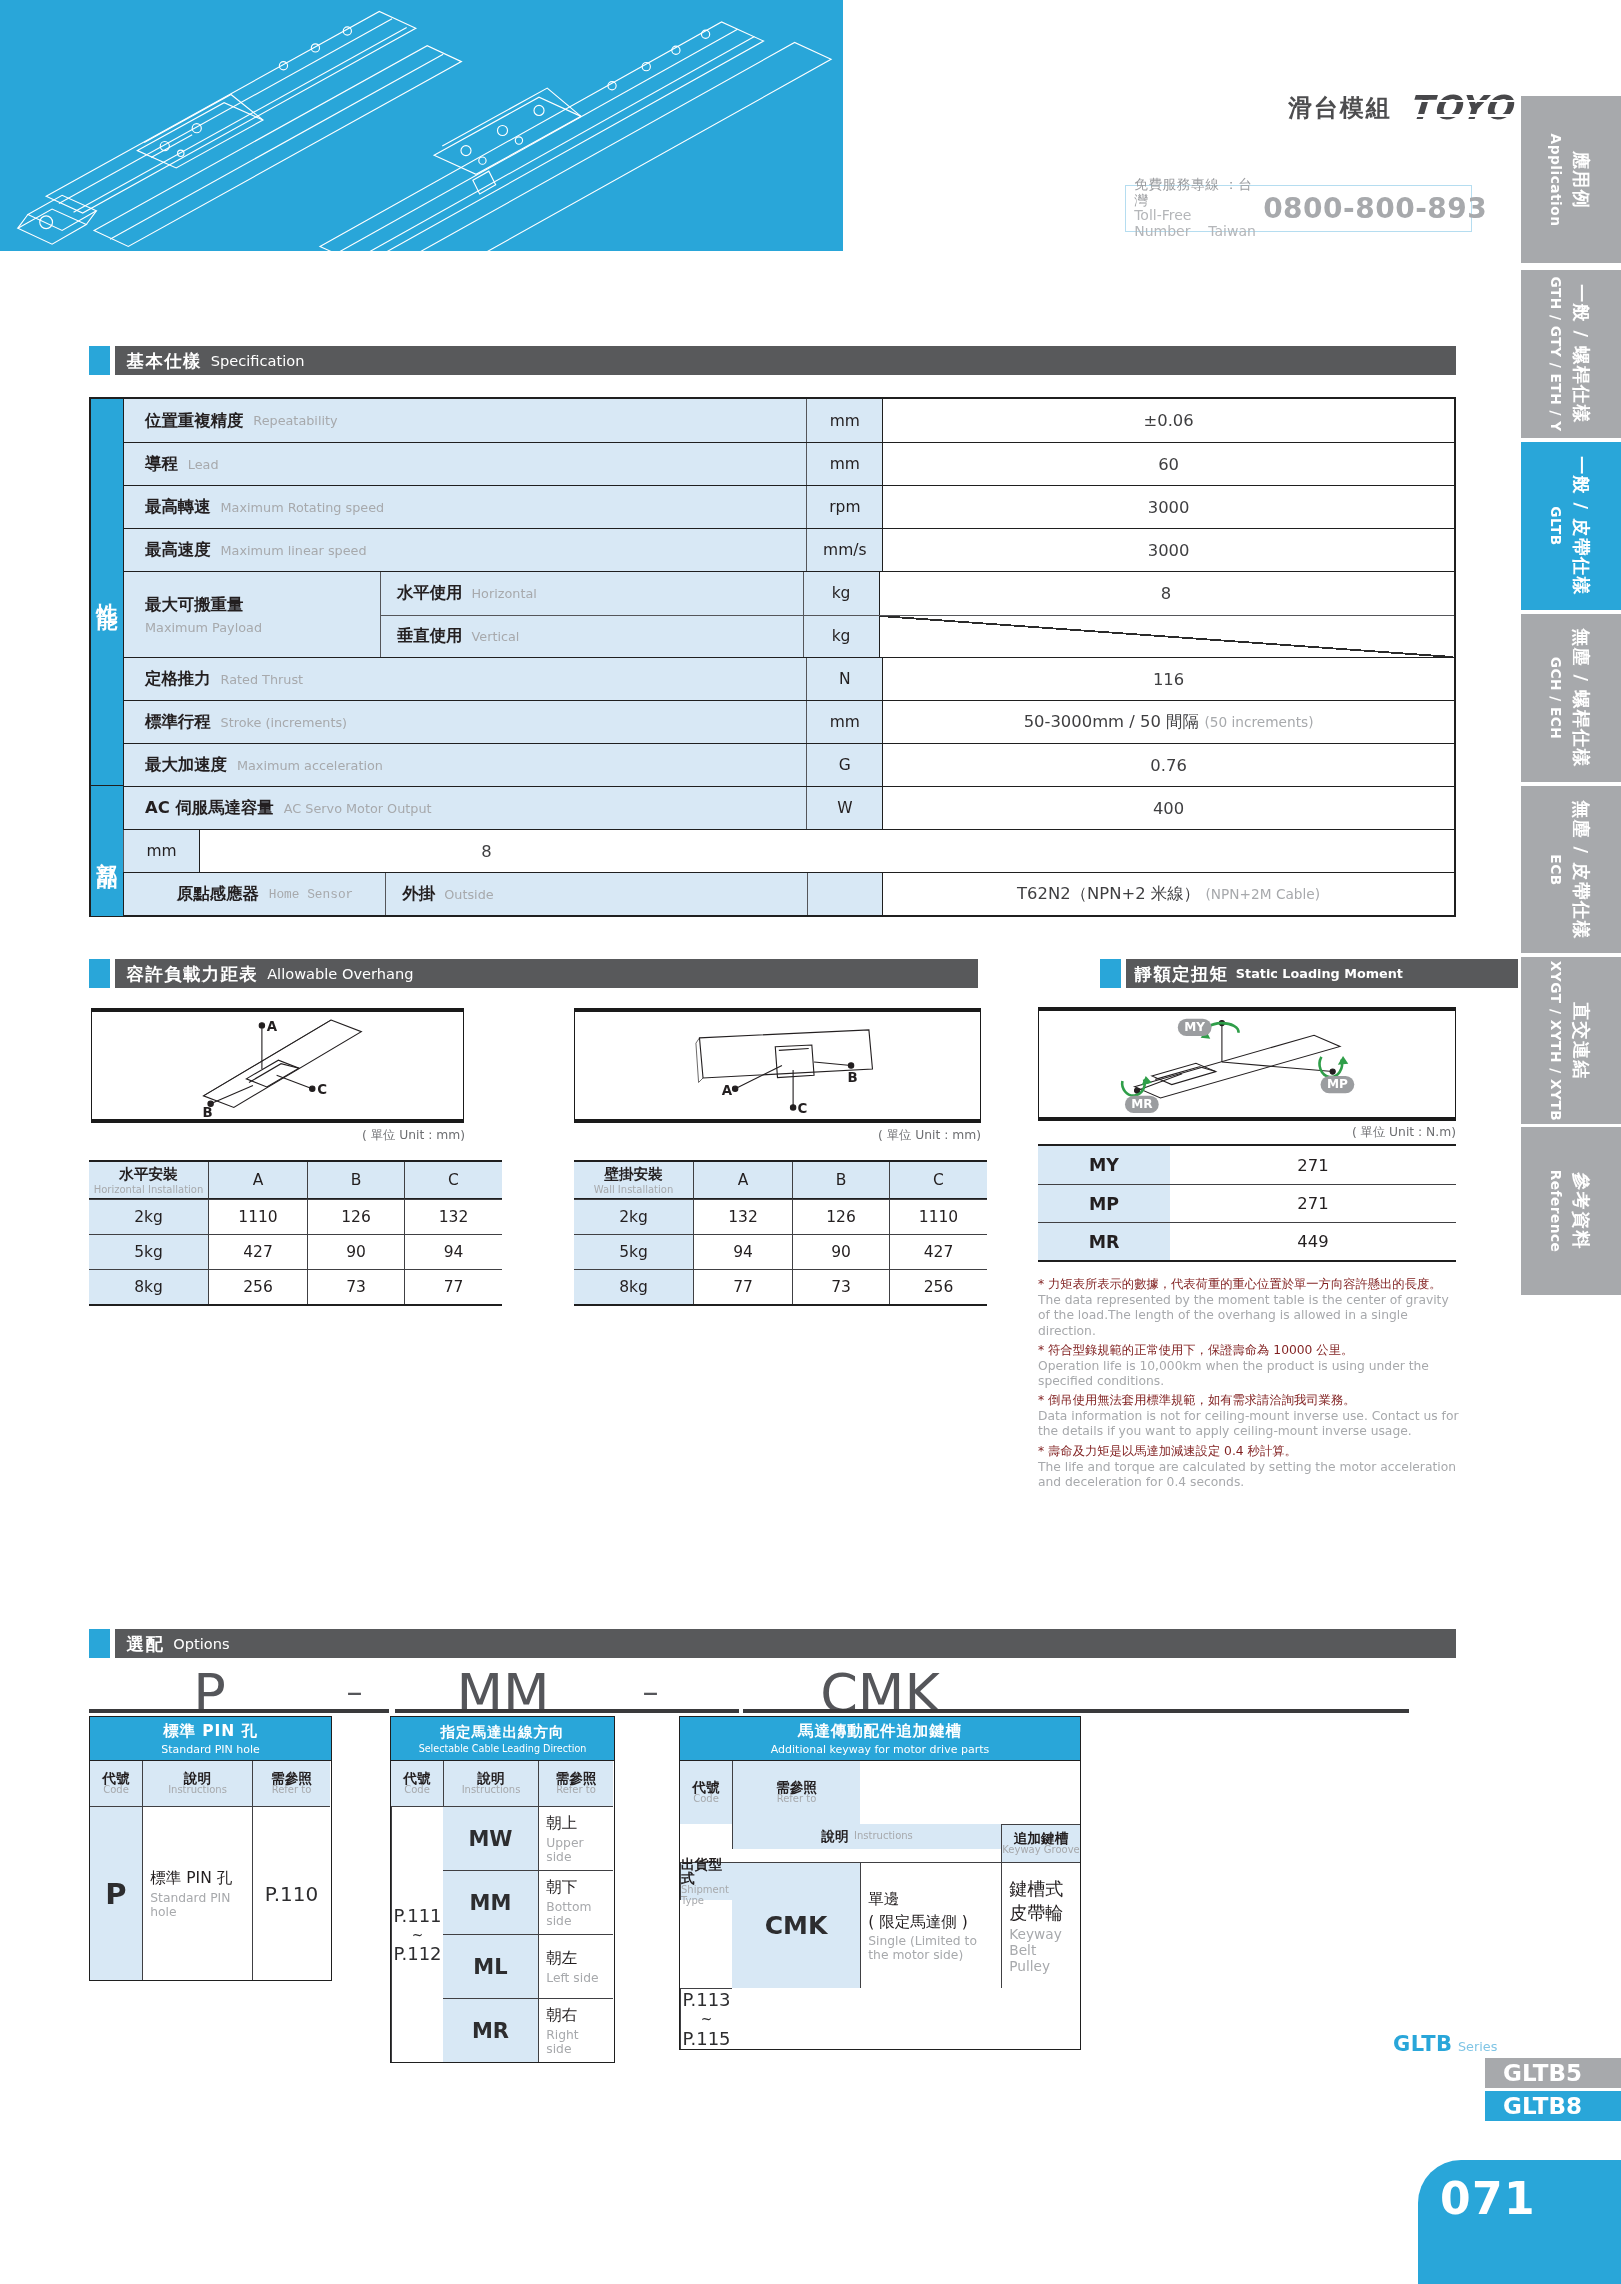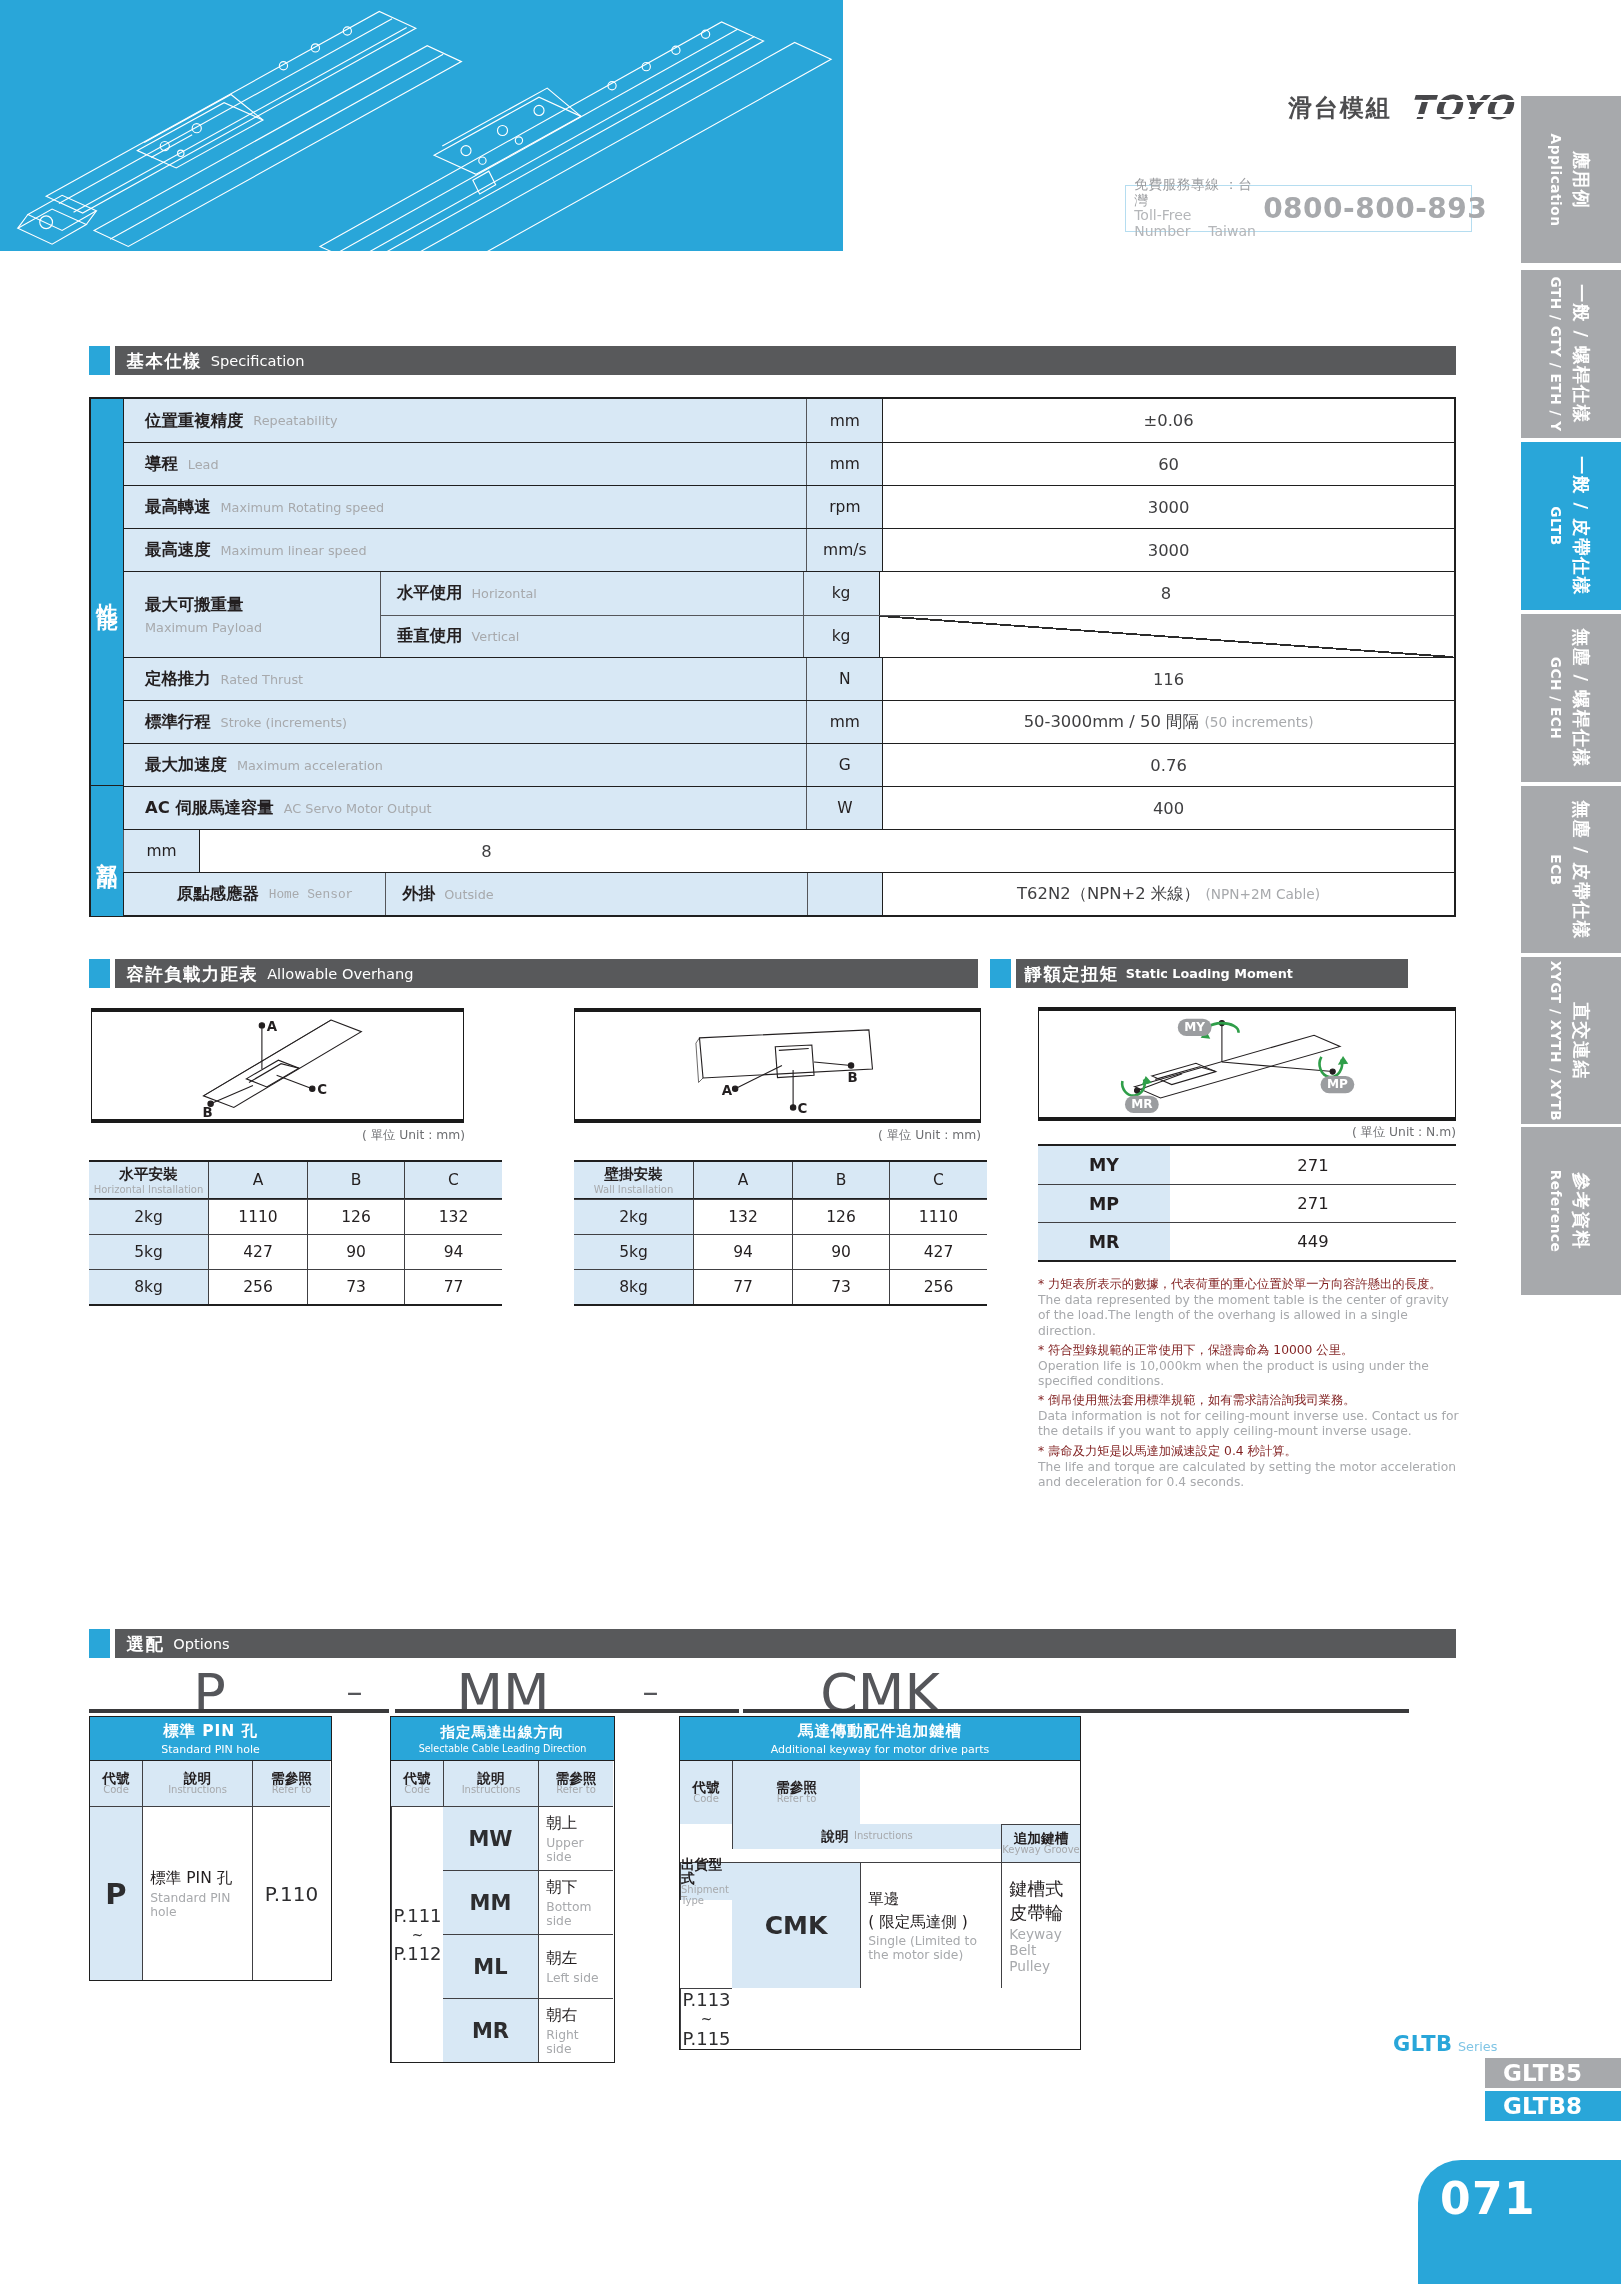--- a/index.html
+++ b/index.html
@@ -449,21 +449,21 @@
     <div>5kg</div>
     <div>94</div>
     <div>90</div>
     <div>427</div>
     <div>8kg</div>
     <div>77</div>
     <div>73</div>
     <div>256</div>
   </div>
 
-  <div class="abs sec-title" style="left:990px;top:959px;width:418px;">
+  <div class="abs sec-title" style="left:1100px;top:959px;width:418px;">
     <div class="accent"></div>
     <div class="bar" style="gap:7.3px;padding-left:9px;">
         <span class="t-zh">靜額定扭矩</span>
         <span class="t-en" style="font-size:12.8px;font-weight:bold;">Static Loading Moment</span>
       </div>
   </div>
 
   <div class="abs diagram-box" style="left:1038px;top:1007px;width:418px;height:114px;">
     <svg viewBox="0 0 900 245" fill="none">
       <g stroke="#231f20" stroke-width="2.5">

